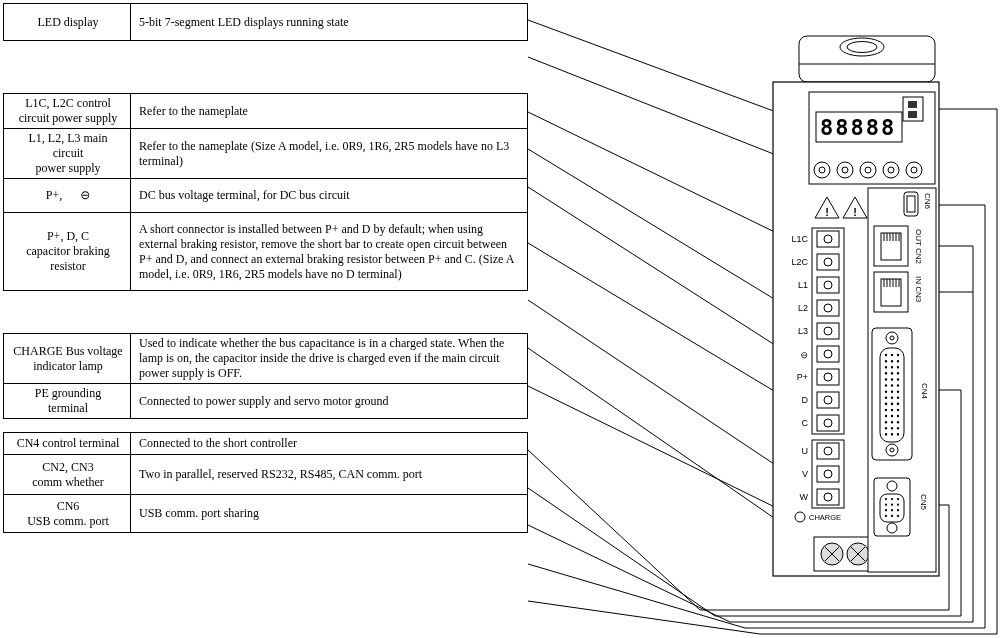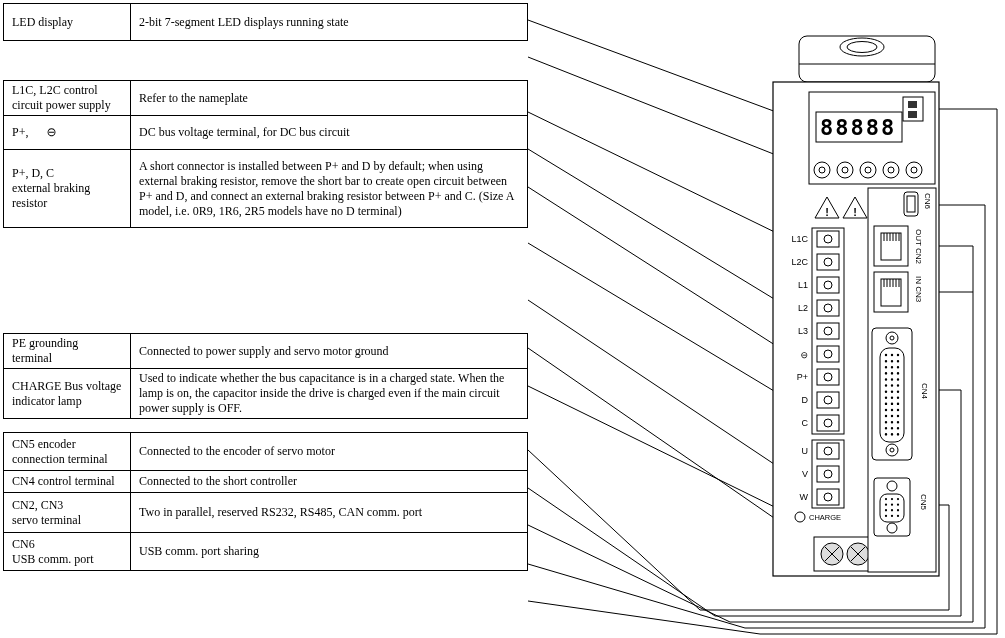--- a/index.html
+++ b/index.html
@@ -11,91 +11,91 @@
   table.spec {
     position:absolute; left:3px; width:525px;
     border-collapse:collapse; table-layout:fixed; background:#fff;
     border:1.5px solid #000;
   }
   table.spec td {
     border:1px solid #000; font-size:12px; line-height:1.25;
     padding:2px 6px 2px 8px; vertical-align:middle; white-space:pre-wrap;
     overflow:hidden;
   }
-  table.spec td.lbl { width:127px; }
+  table.spec td.lbl { width:127px;text-align:center; }
   svg.overlay { position:absolute; left:0; top:0; pointer-events:none; }
   svg text { font-family:"Liberation Sans", sans-serif; fill:#000; }
   text.term { font-size:9px; text-anchor:end; }
   text.cnlbl { font-size:8px; }
   text.led { font-family:"DejaVu Sans Mono", monospace; font-size:22px; font-weight:bold; letter-spacing:2px; }
   text.warn { font-size:11px; font-weight:bold; text-anchor:middle; }
   text.charge { font-size:7.5px; }
 </style>
 </head>
 <body>
 
 <div class="canvas">
 
   <table class="spec" style="top:3px">
     <tbody>
         <tr style="height:37px">
       <td class="lbl">LED display</td>
-      <td>2-bit 7-segment LED displays running state</td>
-    </tr>
-  </tbody>
-    </table>
-
-  <table class="spec" style="top:80px">
+      <td>5-bit 7-segment LED displays running state</td>
+    </tr>
+  </tbody>
+    </table>
+
+  <table class="spec" style="top:93px">
     <tbody>
         <tr style="height:35px">
       <td class="lbl">L1C, L2C control
 circuit power supply</td>
       <td>Refer to the nameplate</td>
     </tr>
+    <tr style="height:41px">
+      <td class="lbl">L1, L2, L3 main circuit
+power supply</td>
+      <td>Refer to the nameplate (Size A model, i.e. 0R9, 1R6, 2R5 models have no L3 terminal)</td>
+    </tr>
     <tr style="height:34px">
       <td class="lbl">P+,      ⊖</td>
       <td>DC bus voltage terminal, for DC bus circuit</td>
     </tr>
     <tr style="height:78px">
       <td class="lbl">P+, D, C
-external braking resistor</td>
+capacitor braking resistor</td>
       <td>A short connector is installed between P+ and D by default; when using external braking resistor, remove the short bar to create open circuit between P+ and D, and connect an external braking resistor between P+ and C. (Size A model, i.e. 0R9, 1R6, 2R5 models have no D terminal)</td>
     </tr>
   </tbody>
     </table>
 
   <table class="spec" style="top:333px">
     <tbody>
-        <tr style="height:33px">
+        <tr style="height:45px">
+      <td class="lbl">CHARGE Bus voltage
+indicator lamp</td>
+      <td>Used to indicate whether the bus capacitance is in a charged state. When the lamp is on, the capacitor inside the drive is charged even if the main circuit power supply is OFF.</td>
+    </tr>
+    <tr style="height:33px">
       <td class="lbl">PE grounding
 terminal</td>
       <td>Connected to power supply and servo motor ground</td>
     </tr>
-    <tr style="height:45px">
-      <td class="lbl">CHARGE Bus voltage
-indicator lamp</td>
-      <td>Used to indicate whether the bus capacitance is in a charged state. When the lamp is on, the capacitor inside the drive is charged even if the main circuit power supply is OFF.</td>
-    </tr>
   </tbody>
     </table>
 
   <table class="spec" style="top:432px">
     <tbody>
-        <tr style="height:38px">
-      <td class="lbl">CN5 encoder
-connection terminal</td>
-      <td>Connected to the encoder of servo motor</td>
-    </tr>
     <tr style="height:22px">
       <td class="lbl">CN4 control terminal</td>
       <td>Connected to the short controller</td>
     </tr>
     <tr style="height:40px">
       <td class="lbl">CN2, CN3
-servo terminal</td>
+comm whether</td>
       <td>Two in parallel, reserved RS232, RS485, CAN comm. port</td>
     </tr>
     <tr style="height:38px">
       <td class="lbl">CN6
 USB comm. port</td>
       <td>USB comm. port sharing</td>
     </tr>
   </tbody>
     </table>
 

